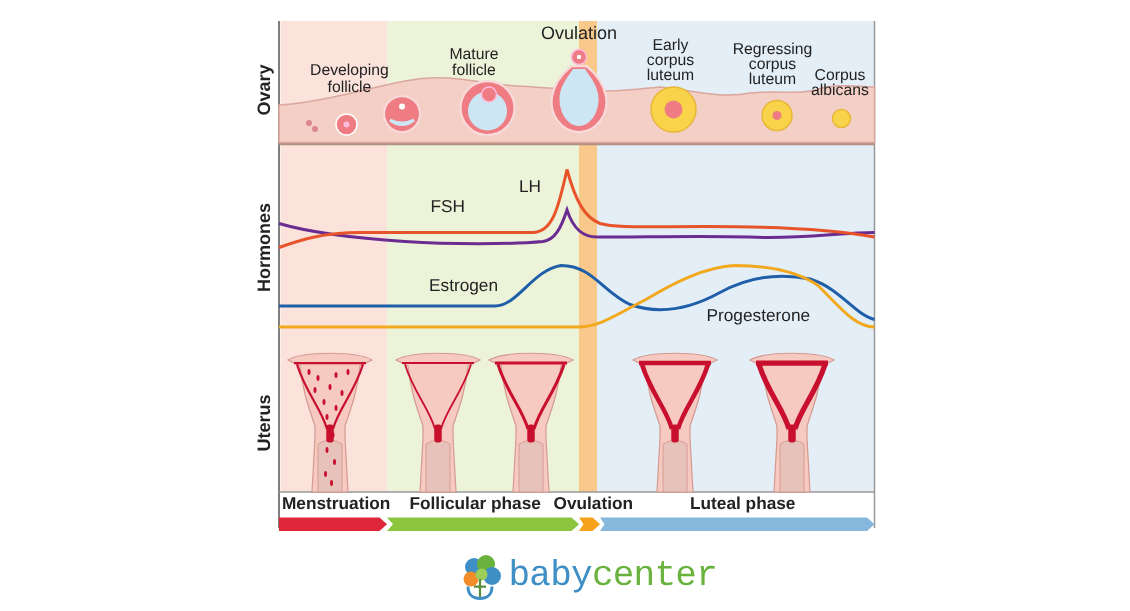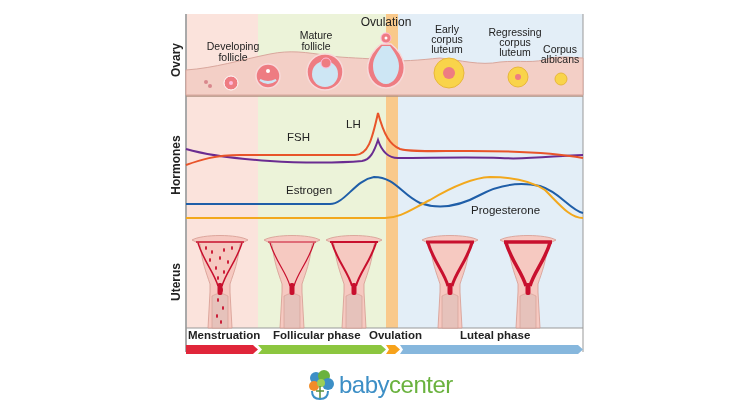--- a/index.html
+++ b/index.html
@@ -2,21 +2,21 @@
 <html><head>
 <meta charset="utf-8">
 <style>
   html, body { margin:0; padding:0; background:#ffffff; }
   body { width:753px; height:407px; position:relative; overflow:hidden; font-family:"Liberation Sans", sans-serif; }
   #stage { position:absolute; left:0; top:0; width:753px; height:407px; }
   .lbl { font-family:"Liberation Sans", sans-serif; fill:#222; }
   .rowlbl { font-family:"Liberation Sans", sans-serif; font-weight:bold; font-size:12px; fill:#222; }
   .phaselbl { font-family:"Liberation Sans", sans-serif; font-weight:bold; font-size:11.5px; fill:#222; }
   .brand { position:absolute; left:306px; top:368px; height:34px; display:flex; align-items:center; }
-  .brand-text { font-family:Liberation Sans, sans-serif; font-size:24px; letter-spacing:-0.5px; line-height:1; margin-left:3px; }
+  .brand-text { font-family:Liberation Mono, monospace; font-size:24px; letter-spacing:-0.5px; line-height:1; margin-left:3px; }
   .brand-baby { color:#3d8fc6; }
   .brand-center { color:#6ab23e; }
 </style>
 </head>
 <body>
 
 <svg id="stage" viewBox="0 0 753 407">
 
   <g>
     <rect id="bg-men" x="187" y="14" width="71" height="314" fill="#fbe3dc"></rect>

